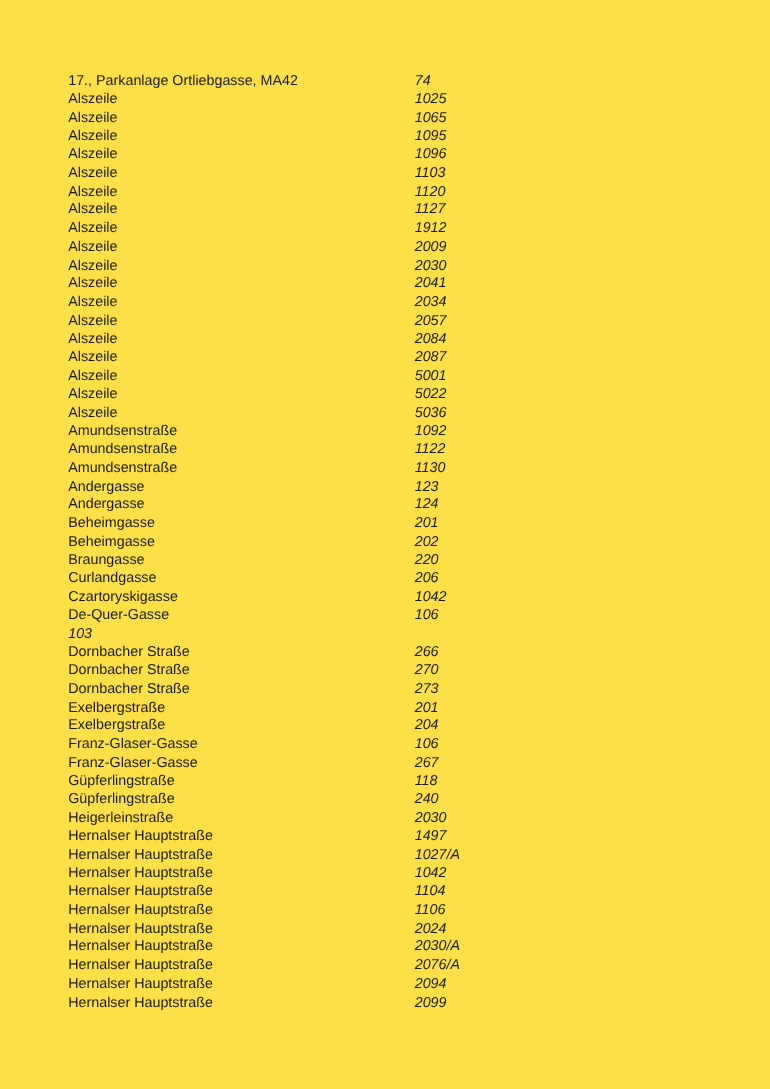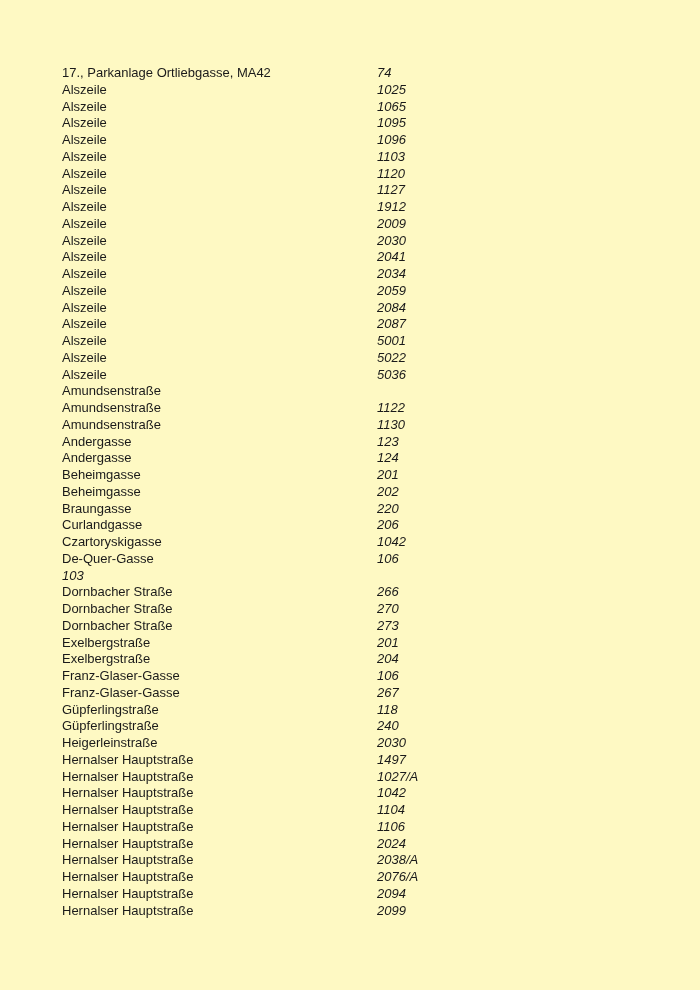--- a/index.html
+++ b/index.html
@@ -11,21 +11,21 @@
     width: 700px;
     height: 990px;
     overflow: hidden;
     font-family: "Liberation Sans", sans-serif;
     color: #1a1a1a;
   }
   .page {
     position: relative;
     width: 700px;
     height: 990px;
-    background: #fef9c3;
+    background: #fde047;
   }
   .street-list {
     position: absolute;
     top: 65px;
     left: 62px;
     right: 40px;
   }
   .row {
     display: flex;
     height: 16.76px;
@@ -108,21 +108,21 @@
     <span class="col-number">2041</span>
   </div>
 
   <div class="row">
     <span class="col-name">Alszeile</span>
     <span class="col-number">2034</span>
   </div>
 
   <div class="row">
     <span class="col-name">Alszeile</span>
-    <span class="col-number">2059</span>
+    <span class="col-number">2057</span>
   </div>
 
   <div class="row">
     <span class="col-name">Alszeile</span>
     <span class="col-number">2084</span>
   </div>
 
   <div class="row">
     <span class="col-name">Alszeile</span>
     <span class="col-number">2087</span>
@@ -138,20 +138,21 @@
     <span class="col-number">5022</span>
   </div>
 
   <div class="row">
     <span class="col-name">Alszeile</span>
     <span class="col-number">5036</span>
   </div>
 
   <div class="row">
     <span class="col-name">Amundsenstraße</span>
+    <span class="col-number">1092</span>
   </div>
 
   <div class="row">
     <span class="col-name">Amundsenstraße</span>
     <span class="col-number">1122</span>
   </div>
 
   <div class="row">
     <span class="col-name">Amundsenstraße</span>
     <span class="col-number">1130</span>
@@ -276,21 +277,21 @@
     <span class="col-number">1106</span>
   </div>
 
   <div class="row">
     <span class="col-name">Hernalser Hauptstraße</span>
     <span class="col-number">2024</span>
   </div>
 
   <div class="row">
     <span class="col-name">Hernalser Hauptstraße</span>
-    <span class="col-number">2038/A</span>
+    <span class="col-number">2030/A</span>
   </div>
 
   <div class="row">
     <span class="col-name">Hernalser Hauptstraße</span>
     <span class="col-number">2076/A</span>
   </div>
 
   <div class="row">
     <span class="col-name">Hernalser Hauptstraße</span>
     <span class="col-number">2094</span>

